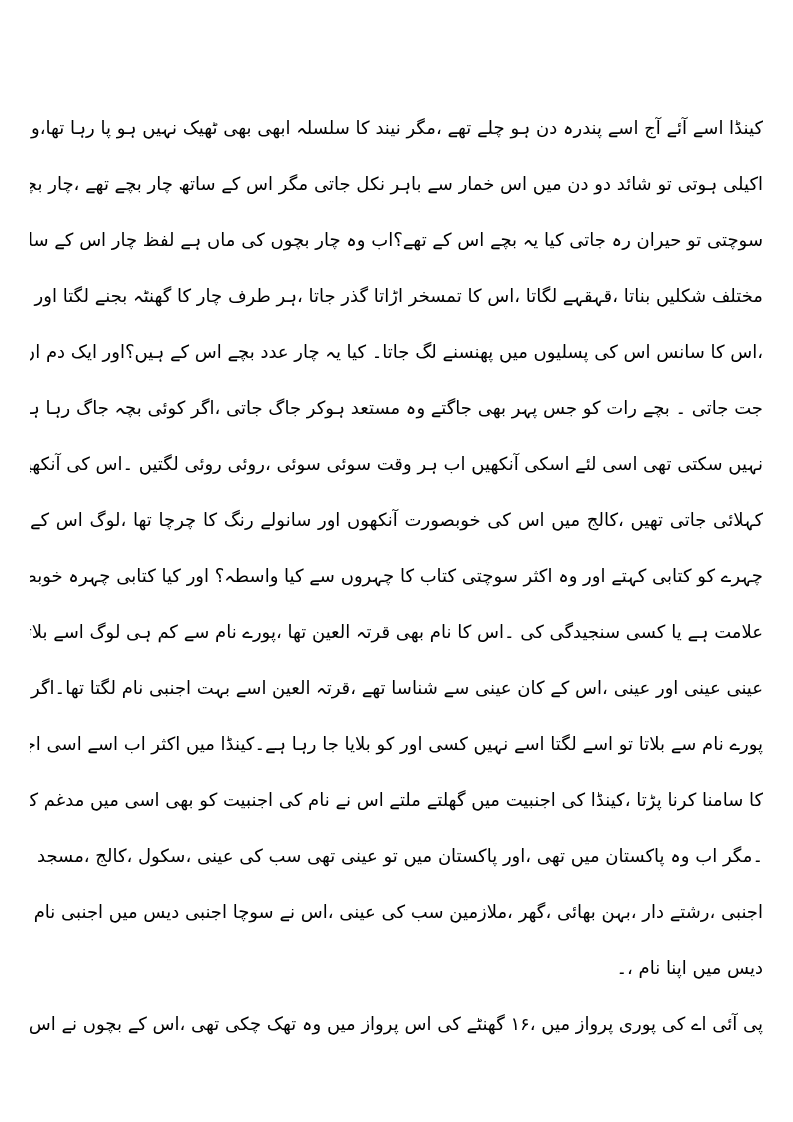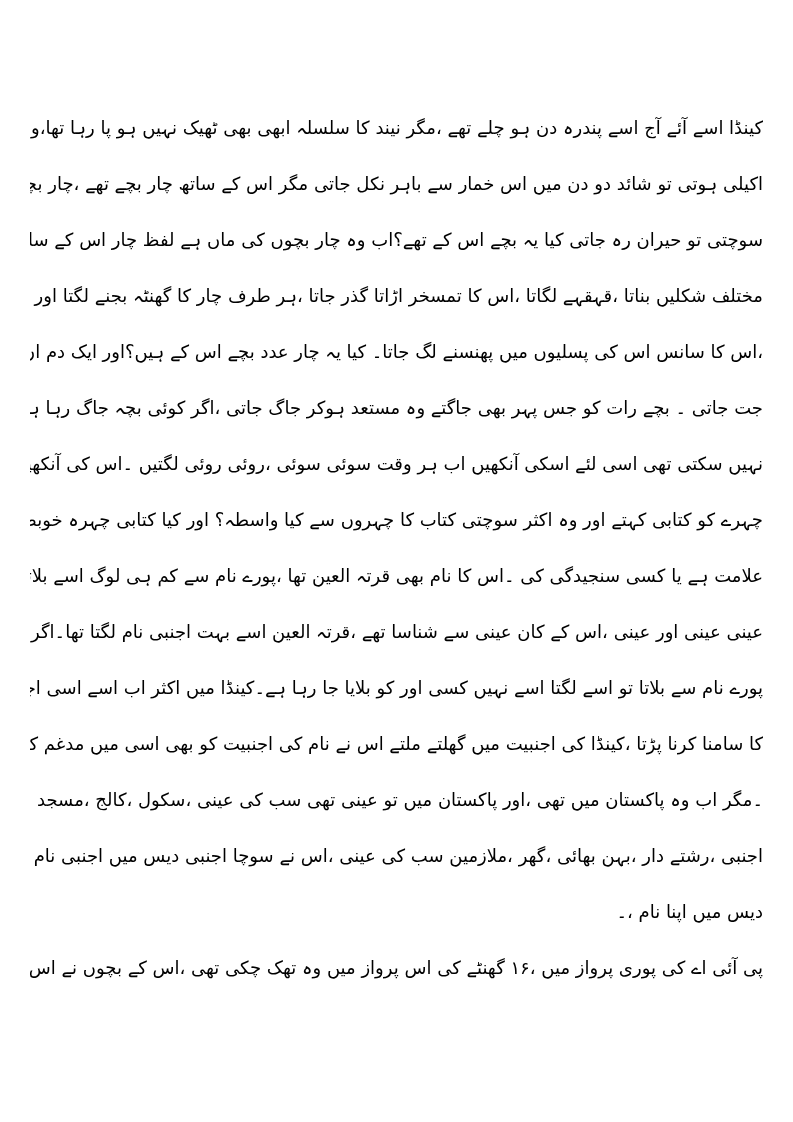--- a/index.html
+++ b/index.html
@@ -46,20 +46,21 @@
 
 <div class="page">
   <div class="text-block" dir="rtl" lang="ur">
     <div class="line">کینڈا اسے آئے آج اسے پندرہ دن ہو چلے تھے ،مگر نیند کا سلسلہ ابھی بھی ٹھیک نہیں ہو پا رہا تھا،وہ</div>
     <div class="line">اکیلی ہوتی تو شائد دو دن میں اس خمار سے باہر نکل جاتی مگر اس کے ساتھ چار بچے تھے ،چار بچے وہ</div>
     <div class="line">سوچتی تو حیران رہ جاتی کیا یہ بچے اس کے تھے؟اب وہ چار بچوں کی ماں ہے لفظ چار اس کے سامنے</div>
     <div class="line">مختلف شکلیں بناتا ،قہقہے لگاتا ،اس کا تمسخر اڑاتا گذر جاتا ،ہر طرف چار کا گھنٹہ بجنے لگتا اور اس کا دم نکلنے لگتا</div>
     <div class="line">،اس کا سانس اس کی پسلیوں میں پھنسنے لگ جاتا۔ کیا یہ چار عدد بچے اس کے ہیں؟اور ایک دم ان میں</div>
     <div class="line">جت جاتی ۔ بچے رات کو جس پہر بھی جاگتے وہ مستعد ہوکر جاگ جاتی ،اگر کوئی بچہ جاگ رہا ہوتا تو وہ سو</div>
     <div class="line">نہیں سکتی تھی اسی لئے اسکی آنکھیں اب ہر وقت سوئی سوئی ،روئی روئی لگتیں ۔اس کی آنکھیں خوبصورت</div>
+    <div class="line">کہلائی جاتی تھیں ،کالج میں اس کی خوبصورت آنکھوں اور سانولے رنگ کا چرچا تھا ،لوگ اس کے</div>
     <div class="line">چہرے کو کتابی کہتے اور وہ اکثر سوچتی کتاب کا چہروں سے کیا واسطہ؟ اور کیا کتابی چہرہ خوبصورتی کی</div>
     <div class="line">علامت ہے یا کسی سنجیدگی کی ۔اس کا نام بھی قرتہ العین تھا ،پورے نام سے کم ہی لوگ اسے بلاتے تھے</div>
     <div class="line">عینی عینی اور عینی ،اس کے کان عینی سے شناسا تھے ،قرتہ العین اسے بہت اجنبی نام لگتا تھا۔اگر کوئی اسے</div>
     <div class="line">پورے نام سے بلاتا تو اسے لگتا اسے نہیں کسی اور کو بلایا جا رہا ہے۔کینڈا میں اکثر اب اسے اسی اجنبی نام</div>
     <div class="line">کا سامنا کرنا پڑتا ،کینڈا کی اجنبیت میں گھلتے ملتے اس نے نام کی اجنبیت کو بھی اسی میں مدغم کر دیا تھا</div>
     <div class="line">۔مگر اب وہ پاکستان میں تھی ،اور پاکستان میں تو عینی تھی سب کی عینی ،سکول ،کالج ،مسجد ،محلّہ ،گلی دوست ،</div>
     <div class="line">اجنبی ،رشتے دار ،بہن بھائی ،گھر ،ملازمین سب کی عینی ،اس نے سوچا اجنبی دیس میں اجنبی نام اور اپنے</div>
     <div class="line short">دیس میں اپنا نام ،۔</div>
     <div class="line">پی آئی اے کی پوری پرواز میں ،۱۶ گھنٹے کی اس پرواز میں وہ تھک چکی تھی ،اس کے بچوں نے اس کے</div>
   </div>

